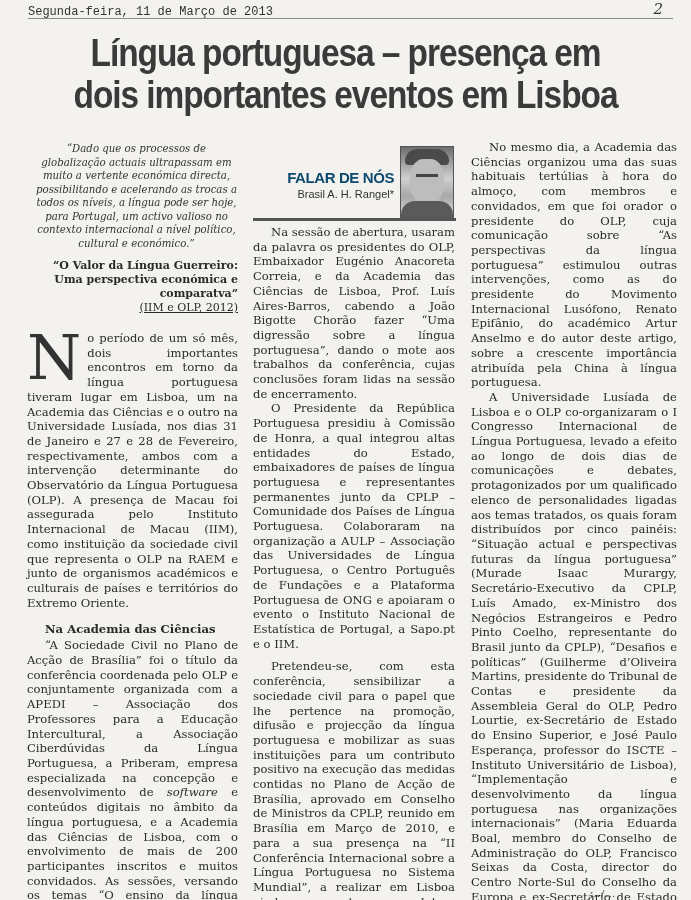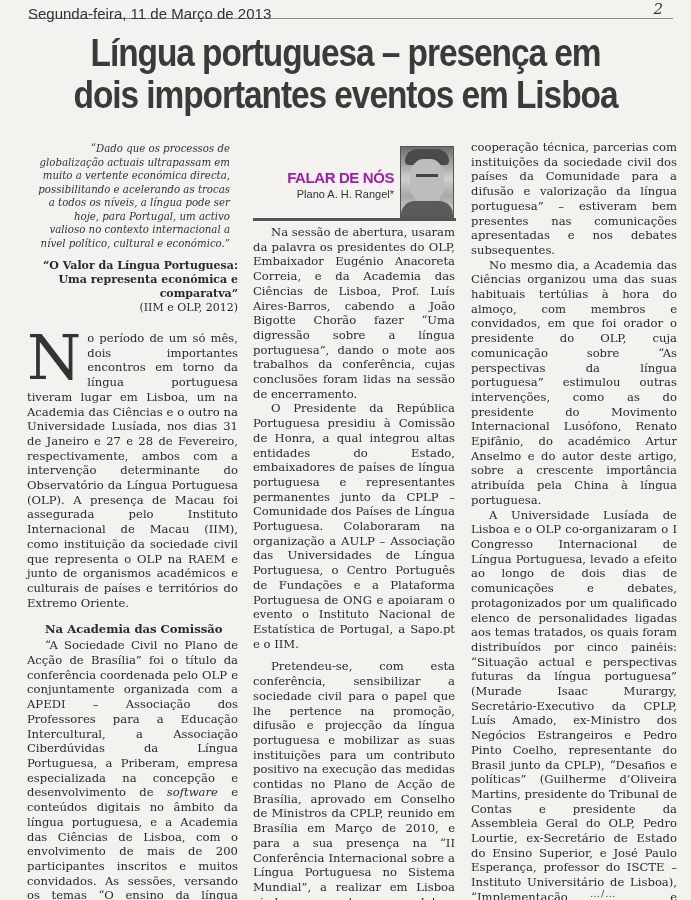--- a/index.html
+++ b/index.html
@@ -7,45 +7,45 @@
     width:691px; height:900px; overflow:hidden;
     background:#f3f2ef;
     font-family:"DejaVu Serif", serif;
     color:#2a2a2a;
     position:relative;
   }
   .header {
     position:absolute; left:28px; top:4px; width:645px; height:14px;
     border-bottom:1px solid #8a8a8a;
   }
-  .header .date { position:absolute; left:0; top:1px; font-family:Liberation Sans, sans-serif; font-size:15px; color:#333; }
+  .header .date { position:absolute; left:0; top:1px; font-family:Liberation Mono, monospace; font-size:12px; color:#333; }
   .header .page { position:absolute; right:10px; top:-4px; font-family:"DejaVu Serif", serif; font-style:italic; font-size:15px; color:#333; }
   .headline {
     position:absolute; left:0; top:32px; width:691px; text-align:center;
     font-family:"Liberation Sans", sans-serif; font-weight:bold;
     font-size:38px; line-height:42px; color:#3a3a3a; letter-spacing:-1.2px;
     transform:scaleX(0.88); transform-origin:center top;
   }
   .col { position:absolute; font-size:11.6px; line-height:14.7px; text-align:justify; hyphens:manual; }
   .col p { margin:0; text-indent:18px; }
   .col p.noind { text-indent:0; }
   .col1 { left:27px; top:142px; width:211px; }
   .col2 { left:253px; top:225px; width:202px; }
   .col3 { left:471px; top:140px; width:206px; }
-  .quote { font-style:italic; text-align:right; font-size:10.2px; line-height:13.5px; color:#333; margin:0 8px 9px 8px; }
+  .quote { font-style:italic; text-align:center; font-size:10.2px; line-height:13.5px; color:#333; margin:0 0 9px 8px; }
   .source-title { text-align:right; font-weight:bold; font-size:11px; line-height:14px; }
-  .source-ref { text-align:right; font-size:11px; line-height:14px; margin-bottom:16px; }
+  .source-ref { text-align:right; font-size:11px; line-height:14px; margin-bottom:16px;text-decoration:underline; }
   .dropcap-wrap p.first { text-indent:0; }
   .dropcap { float:left; font-size:62px; line-height:48px; margin:3px 6px 0 0; font-family:"DejaVu Serif", serif; color:#333; }
   .subhead { font-weight:bold; font-size:11.6px; line-height:15px; margin:12px 0 1px 18px; }
   .column-box {
     position:absolute; left:253px; top:147px; width:203px; height:71px;
     border-bottom:3px solid #555;
   }
-  .column-box .kicker { position:absolute; right:62px; top:22px; font-family:"Liberation Sans", sans-serif; font-weight:bold; font-size:15px; color:#a21caf; letter-spacing:-0.4px; }
+  .column-box .kicker { position:absolute; right:62px; top:22px; font-family:"Liberation Sans", sans-serif; font-weight:bold; font-size:15px; color:#0c4a6e; letter-spacing:-0.4px; }
   .column-box .author { position:absolute; right:62px; top:41px; font-family:"Liberation Sans", sans-serif; font-size:11px; color:#333; }
   .photo {
     position:absolute; right:2px; top:-1px; width:52px; height:70px;
     background:linear-gradient(180deg,#6d6d6d 0%,#9a9a9a 20%,#cfcfcf 45%,#a8a8a8 70%,#d8d8d8 100%);
     border:1px solid #555; overflow:hidden;
   }
   .photo .hair { position:absolute; left:4px; top:2px; width:44px; height:16px; background:#4a4a4a; border-radius:20px 20px 6px 6px; }
   .photo .face { position:absolute; left:9px; top:12px; width:34px; height:44px; background:#bdbdbd; border-radius:40%; }
   .photo .eyes { position:absolute; left:15px; top:27px; width:22px; height:3px; border-top:3px solid #444; border-bottom:0; }
   .photo .shoulder { position:absolute; left:0; top:54px; width:52px; height:20px; background:#5a5a5a; border-radius:14px 14px 0 0; }
@@ -60,47 +60,46 @@
   <span class="page">2</span>
 </div>
 
 <div class="headline">
   <div>Língua portuguesa – presença em</div>
   <div>dois importantes eventos em Lisboa</div>
 </div>
 
 <div class="col col1">
   <div class="quote">“Dado que os processos de globalização actuais ultrapassam em muito a vertente económica directa, possibilitando e acelerando as trocas a todos os níveis, a língua pode ser hoje, para Portugal, um activo valioso no contexto internacional a nível político, cultural e económico.”</div>
-  <div class="source-title">“O Valor da Língua Portuguesa: Uma representa económica e comparatva”</div>
+  <div class="source-title">“O Valor da Língua Guerreiro: Uma perspectiva económica e comparatva”</div>
   <div class="source-ref">(IIM e OLP, 2012)</div>
   <div class="dropcap-wrap">
     <span class="dropcap">N</span>
     <p class="first">o período de um só mês, dois importantes encontros em torno da língua portuguesa tiveram lugar em Lisboa, um na Academia das Ciências e o outro na Universidade Lusíada, nos dias 31 de Janeiro e 27 e 28 de Fevereiro, respectivamente, ambos com a intervenção determinante do Observatório da Língua Portuguesa (OLP). A presença de Macau foi assegurada pelo Instituto Internacional de Macau (IIM), como instituição da sociedade civil que representa o OLP na RAEM e junto de organismos académicos e culturais de países e territórios do Extremo Oriente.</p>
   </div>
-  <div class="subhead">Na Academia das Comissão</div>
+  <div class="subhead">Na Academia das Ciências</div>
   <p><span>“A Sociedade Civil no Plano de Acção de Brasília” foi o título da conferência coordenada pelo OLP e conjuntamente organizada com a APEDI – Associação dos Professores para a Educação Intercultural, a Associação Ciberdúvidas da Língua Portuguesa, a Priberam, empresa especializada na concepção e desenvolvimento de </span><i class="sw">software</i><span> e conteúdos digitais no âmbito da língua portuguesa, e a Academia das Ciências de Lisboa, com o envolvimento de mais de 200 participantes inscritos e muitos convidados. As sessões, versando os temas “O ensino da língua portuguesa no mundo” (Carla Oliveira e Ana Martins), “A língua portuguesa na comunicação social” (José Pacheco Pereira e Afonso Camões), “A língua portuguesa nas organizações internacionais” (Francisco Seixas da Costa e Domingos Simões Pereira) e “A sociedade civil nas estratégias de afirmação da língua portuguesa” (Eduardo Marçal Grilo, João Guerreiro, Luís Carlos Patraquim, Pedro Krupenski e o autor deste artigo), realizaram-se todas no magnífico salão principal da Academia, que tem sede no antigo Convento de Jesus, com acompanhamento permanente de vários órgãos de comunicação social, com especial destaque para a Antena 1, que fez numerosas entrevistas e extensos relatos em directo.</span></p>
 </div>
 
 <div class="column-box">
   <div class="kicker">FALAR DE NÓS</div>
-  <div class="author">Plano A. H. Rangel*</div>
+  <div class="author">Brasil A. H. Rangel*</div>
   <div class="photo">
     <div class="hair"></div>
     <div class="face"></div>
     <div class="eyes"></div>
     <div class="shoulder"></div>
   </div>
 </div>
 
 <div class="col col2">
   <p>Na sessão de abertura, usaram da palavra os presidentes do OLP, Embaixador Eugénio Anacoreta Correia, e da Academia das Ciências de Lisboa, Prof. Luís Aires-Barros, cabendo a João Bigotte Chorão fazer “Uma digressão sobre a língua portuguesa”, dando o mote aos trabalhos da conferência, cujas conclusões foram lidas na sessão de encerramento.</p>
   <p>O Presidente da República Portuguesa presidiu à Comissão de Honra, a qual integrou altas entidades do Estado, embaixadores de países de língua portuguesa e representantes permanentes junto da CPLP – Comunidade dos Países de Língua Portuguesa. Colaboraram na organização a AULP – Associação das Universidades de Língua Portuguesa, o Centro Português de Fundações e a Plataforma Portuguesa de ONG e apoiaram o evento o Instituto Nacional de Estatística de Portugal, a Sapo.pt e o IIM.</p>
   <p style="margin-top:8px">Pretendeu-se, com esta conferência, sensibilizar a sociedade civil para o papel que lhe pertence na promoção, difusão e projecção da língua portuguesa e mobilizar as suas instituições para um contributo positivo na execução das medidas contidas no Plano de Acção de Brasília, aprovado em Conselho de Ministros da CPLP, reunido em Brasília em Março de 2010, e para a sua presença na “II Conferência Internacional sobre a Língua Portuguesa no Sistema Mundial”, a realizar em Lisboa ainda no corrente ano, em data a determinar. O Plano de Acção de Brasília definiu estratégias de implementação da língua portuguesa em organizações internacionais, bem como estratégias de promoção do ensino da língua portuguesa e formas de difusão pública da língua portuguesa, com a participação da sociedade civil.</p>
 
 </div>
 
 <div class="col col3">
-  <p class="noind">cooperação técnica, parcerias com instituições da sociedade civil dos países da Comunidade para a difusão e valorização da língua portuguesa” – estiveram bem presentes nas comunicações apresentadas e nos debates subsequentes.</p>
   <p>No mesmo dia, a Academia das Ciências organizou uma das suas habituais tertúlias à hora do almoço, com membros e convidados, em que foi orador o presidente do OLP, cuja comunicação sobre “As perspectivas da língua portuguesa” estimulou outras intervenções, como as do presidente do Movimento Internacional Lusófono, Renato Epifânio, do académico Artur Anselmo e do autor deste artigo, sobre a crescente importância atribuída pela China à língua portuguesa.</p>
   <p>A Universidade Lusíada de Lisboa e o OLP co-organizaram o I Congresso Internacional de Língua Portuguesa, levado a efeito ao longo de dois dias de comunicações e debates, protagonizados por um qualificado elenco de personalidades ligadas aos temas tratados, os quais foram distribuídos por cinco painéis: “Situação actual e perspectivas futuras da língua portuguesa” (Murade Isaac Murargy, Secretário-Executivo da CPLP, Luís Amado, ex-Ministro dos Negócios Estrangeiros e Pedro Pinto Coelho, representante do Brasil junto da CPLP), “Desafios e políticas” (Guilherme d’Oliveira Martins, presidente do Tribunal de Contas e presidente da Assembleia Geral do OLP, Pedro Lourtie, ex-Secretário de Estado do Ensino Superior, e José Paulo Esperança, professor do ISCTE – Instituto Universitário de Lisboa), “Implementação e desenvolvimento da língua portuguesa nas organizações internacionais” (Maria Eduarda Boal, membro do Conselho de Administração do OLP, Francisco Seixas da Costa, director do Centro Norte-Sul do Conselho da Europa e ex-Secretário de Estado dos Negócios Estrangeiros, Maria Isabel Tavares, docente da Universidade Católica Portuguesa, António Monteiro, ex-Ministro dos Negócios Estrangeiros e das Comunidades Portuguesas, Marcello Duarte Mathias, Embaixador e coordenador do Conselho Consultivo do OLP, e Luís Cristina de Barros, Embaixador), “O ensino da língua portuguesa no mundo” (Manuel Brito-Semedo, vice-reitor da Universidade de Cabo Verde e ex-director executivo do Instituto Internacional</p>
 </div>
 
 <div class="continued">…/…</div>
 
 </body></html>

